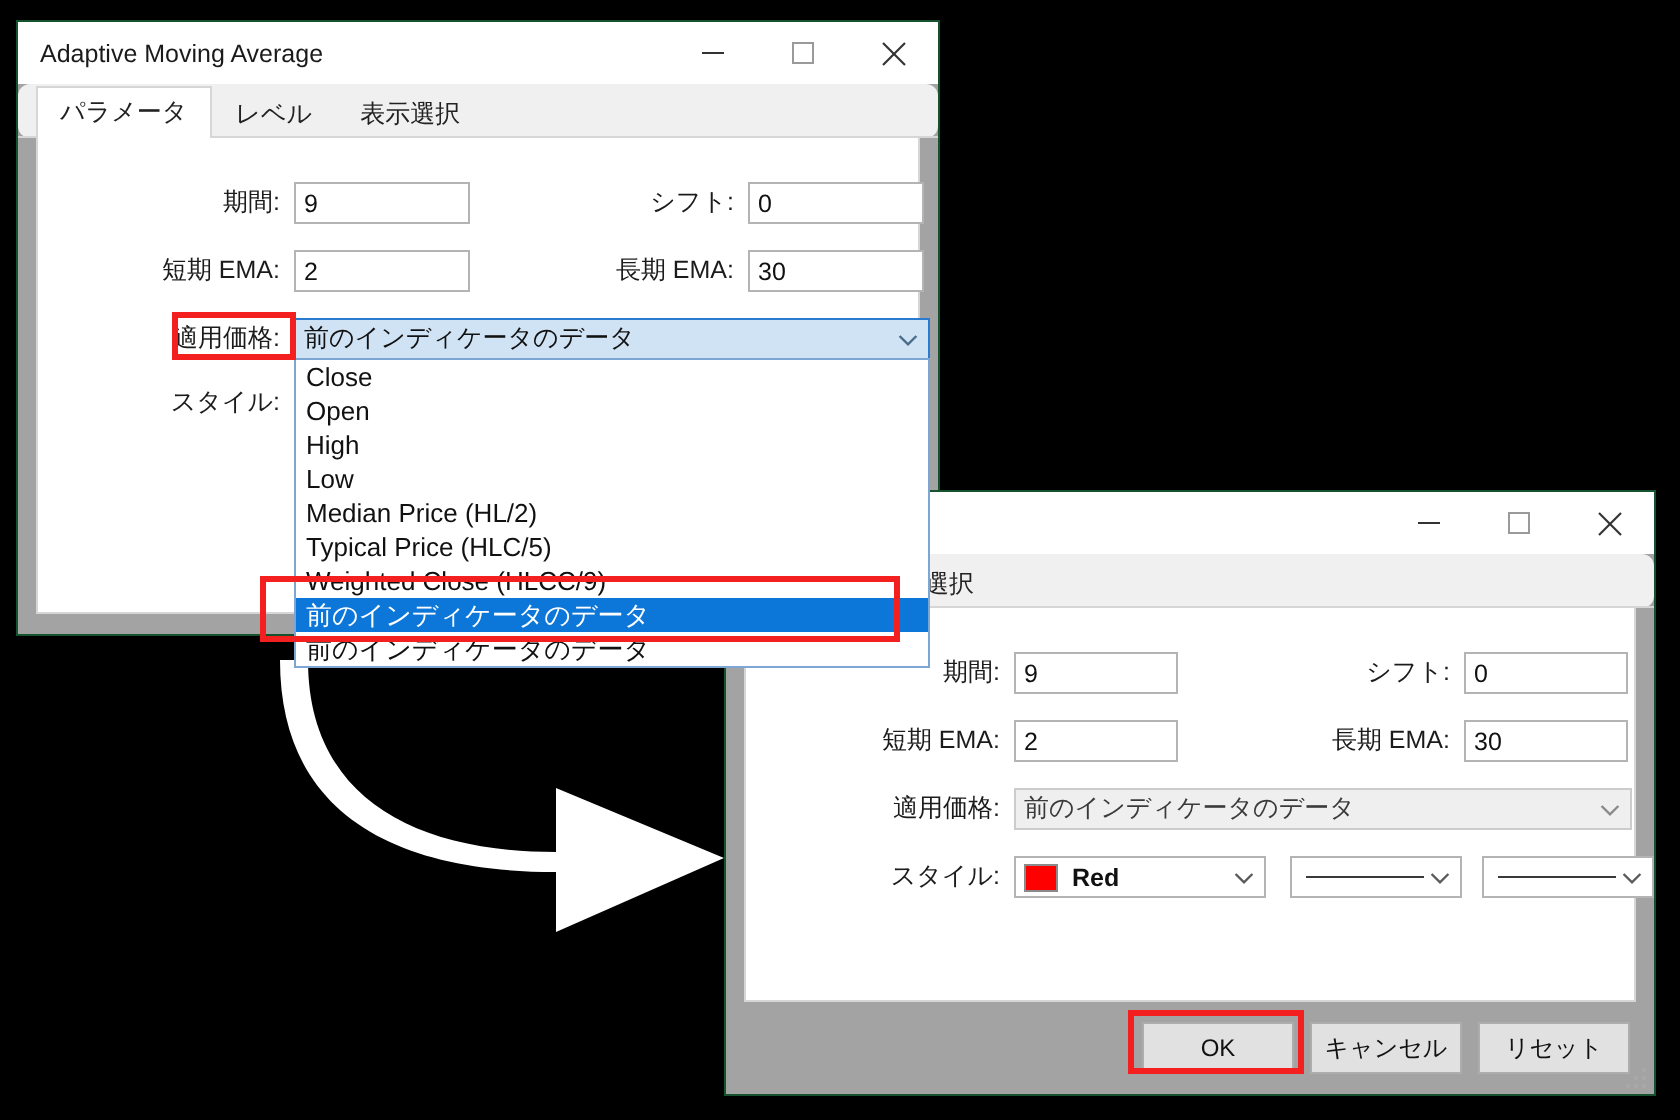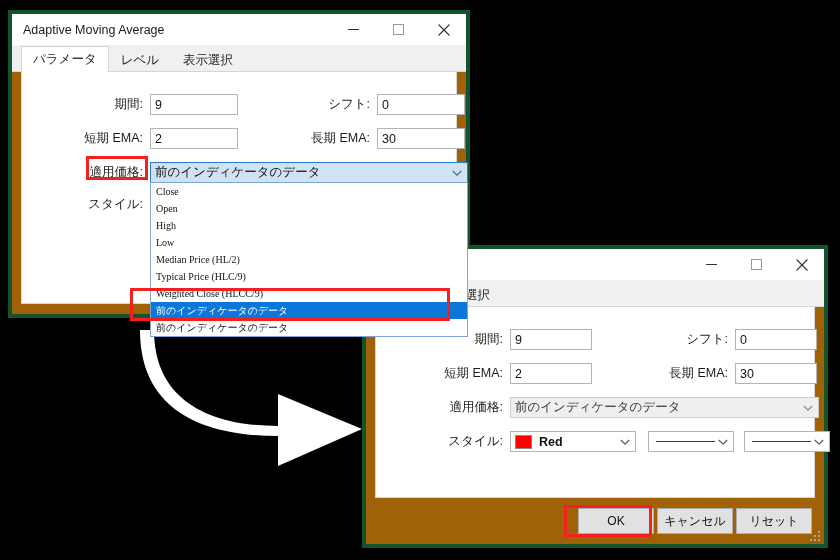--- a/index.html
+++ b/index.html
@@ -10,22 +10,22 @@
     font-family: "Liberation Sans", "DejaVu Sans", sans-serif;
     font-size: 12px;
     color: #111;
     overflow: hidden;
     position: relative;
   }
 
   
   .window {
     position: absolute;
-    background: #a16207;
-    border: 4px solid #14532d;
+    background: #a3a3a3;
+    border: 1px solid #14532d;
     display: flex;
     flex-direction: column;
   }
   .titlebar {
     height: 31px;
     background: #ffffff;
     display: flex;
     align-items: center;
     flex: none;
     position: relative;
@@ -46,20 +46,21 @@
   .win-btn svg { display:block; }
 
   .tabstrip {
     height: 27px;
     background: #f0f0f0;
     display: flex;
     align-items: flex-end;
     padding-left: 9px;
     flex: none;
     position: relative;
+    border-radius: 6px;
   }
   .tabstrip::after {
     content:""; position:absolute; left:0; right:0; bottom:0;
     height:1px; background:#d6d6d6;
   }
   .tab {
     height: 25px;
     padding: 0 11px;
     display:flex; align-items:center;
     font-size: 12.5px;
@@ -84,21 +85,21 @@
     border-top:none;
     flex: 1 1 auto;
     position: relative;
   }
   .btnbar {
     height: 46px;
     display:flex;
     align-items:center;
     justify-content:flex-end;
     padding-right: 12px;
-    gap: 3px;
+    gap: 8px;
     flex:none;
     position:relative;
   }
   .dlgbtn {
     min-width: 76px;
     height: 26px;
     background:#e1e1e1;
     border:1px solid #adadad;
     font-size:12px;
     color:#111;
@@ -153,25 +154,24 @@
   
   .droplist {
     position:absolute;
     background:#ffffff;
     border:1px solid #7ea6d4;
     z-index:40;
   }
   .dl-item {
     height:17px;
     line-height:17px;
-    font-size:10px;
+    font-size:13px;
     padding-left:5px;
     color:#111;
     white-space:nowrap;
-    font-family:Liberation Serif, serif;
   }
   .dl-item.sel { background:#0c77d8; color:#ffffff; }
 
   
   .redbox {
     position:absolute;
     border:3px solid #f42020;
     z-index:60;
     pointer-events:none;
   }
@@ -270,21 +270,21 @@
     <div class="row" style="left:18px; top:124px;">
       <div class="lbl" style="width:110px;">スタイル:</div>
     </div>
 
     <div class="droplist" style="left:128px; top:110px; width:318px;">
       <div class="dl-item">Close</div>
       <div class="dl-item">Open</div>
       <div class="dl-item">High</div>
       <div class="dl-item">Low</div>
       <div class="dl-item">Median Price (HL/2)</div>
-      <div class="dl-item">Typical Price (HLC/9)</div>
+      <div class="dl-item">Typical Price (HLC/5)</div>
       <div class="dl-item">Weighted Close (HLCC/9)</div>
       <div class="dl-item sel" style="background: rgb(12, 119, 216);">前のインディケータのデータ</div>
       <div class="dl-item">前のインディケータのデータ</div>
     </div>
   </div>
 
   <div style="height:10px; flex:none; position:relative;">
     <svg class="grip" viewBox="0 0 12 12">
       <g fill="#a8a8a8">
         <rect x="9" y="9" width="2" height="2"></rect>

